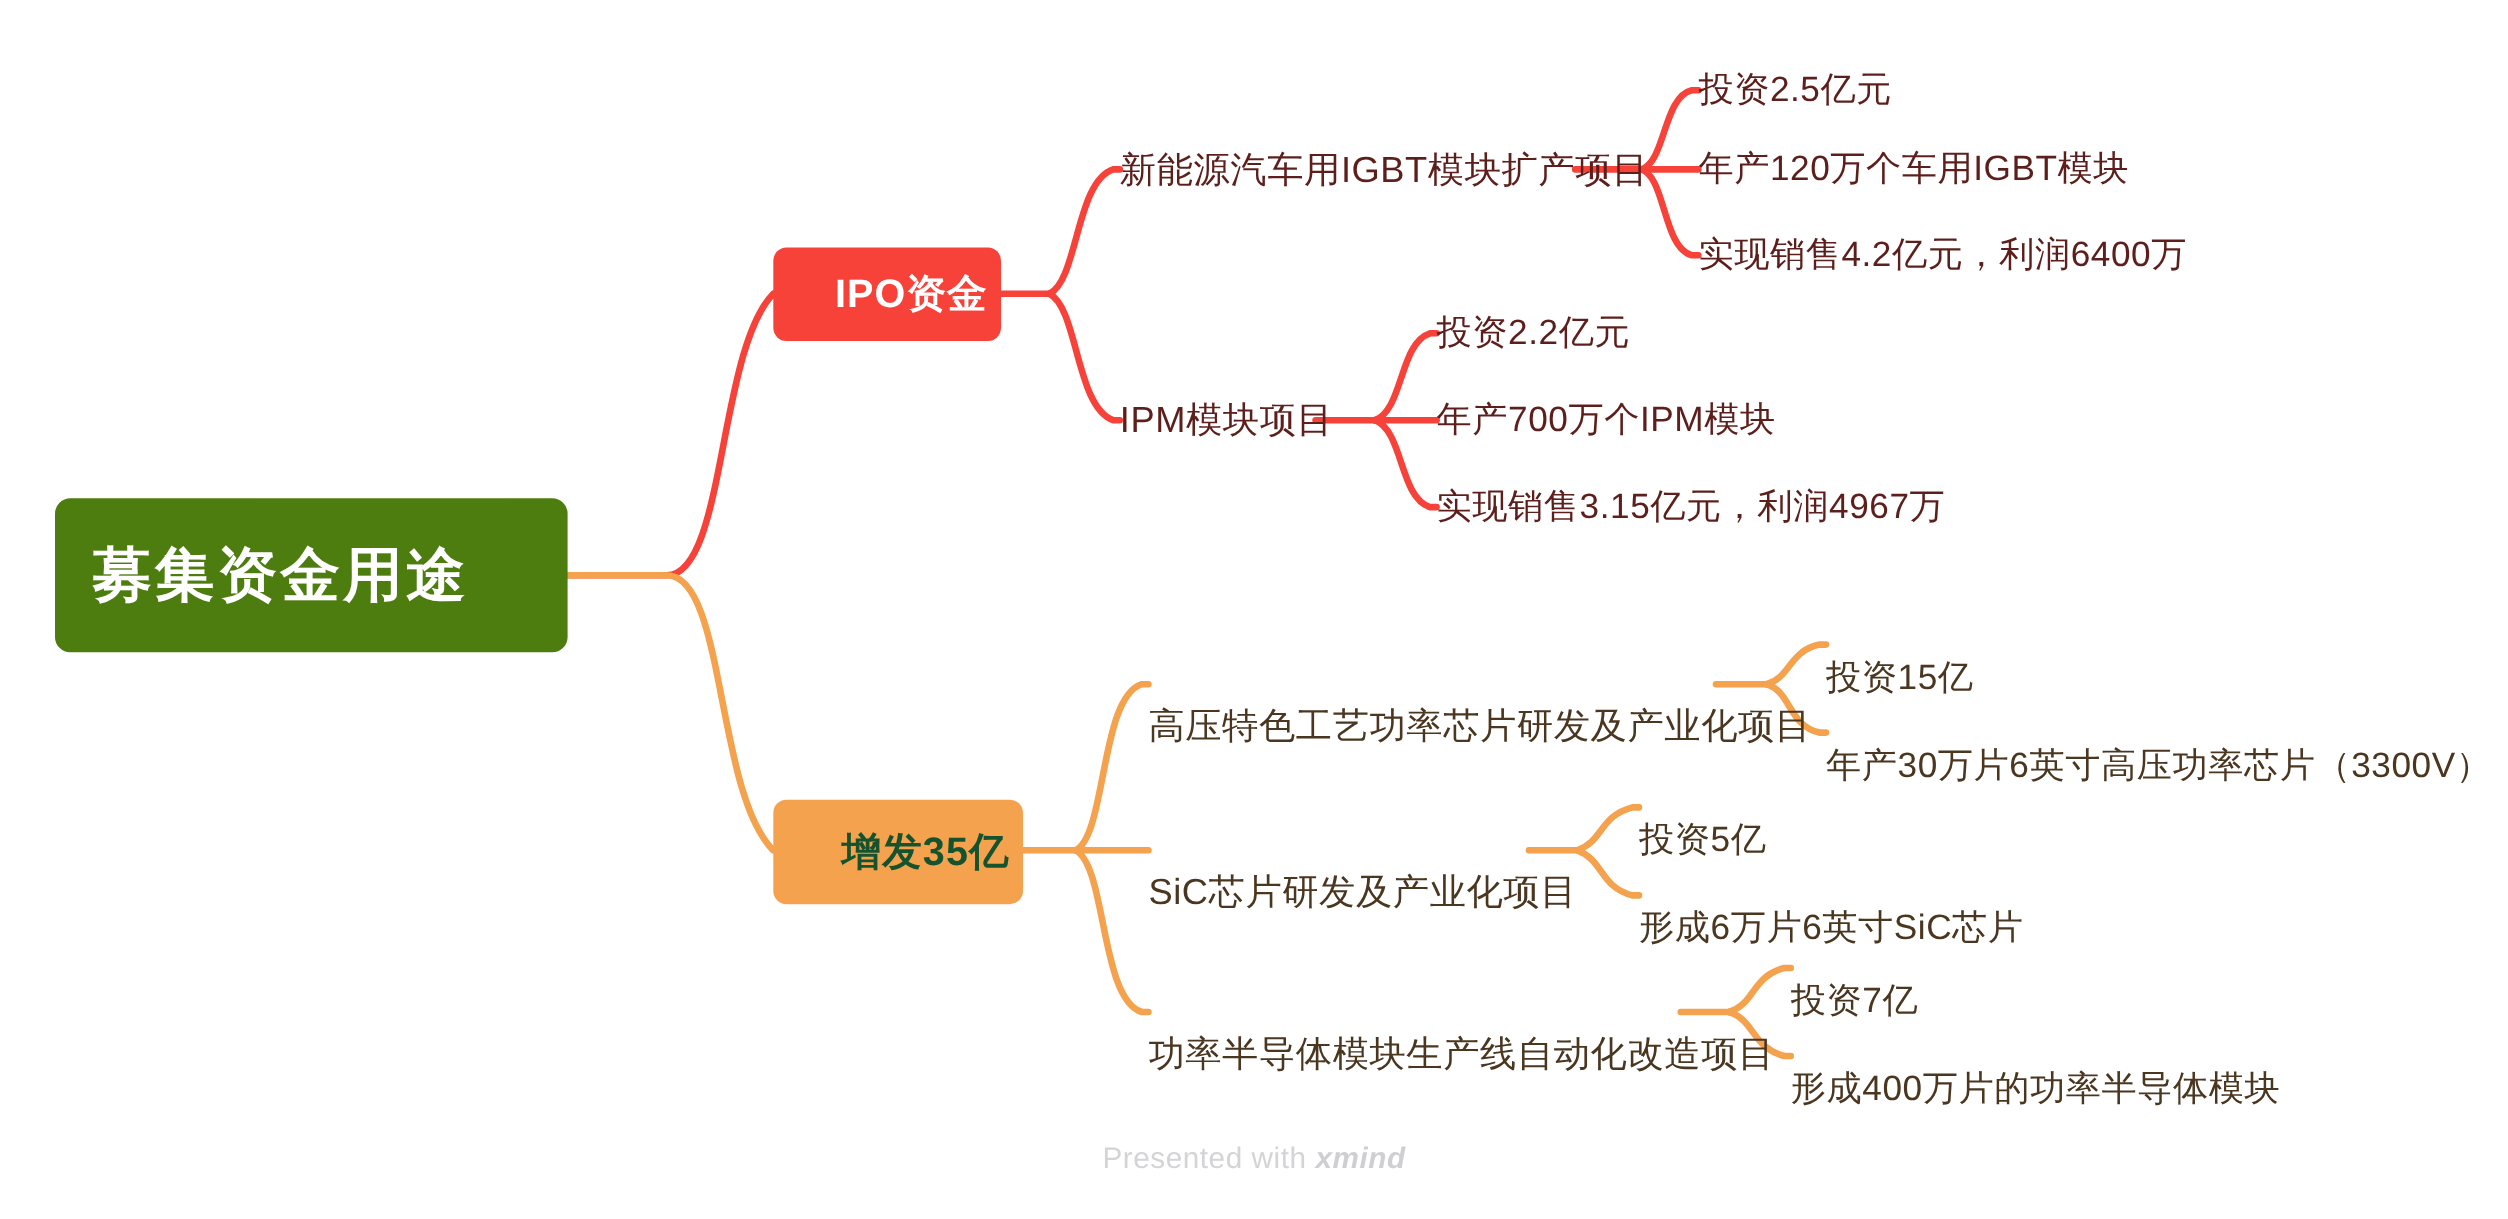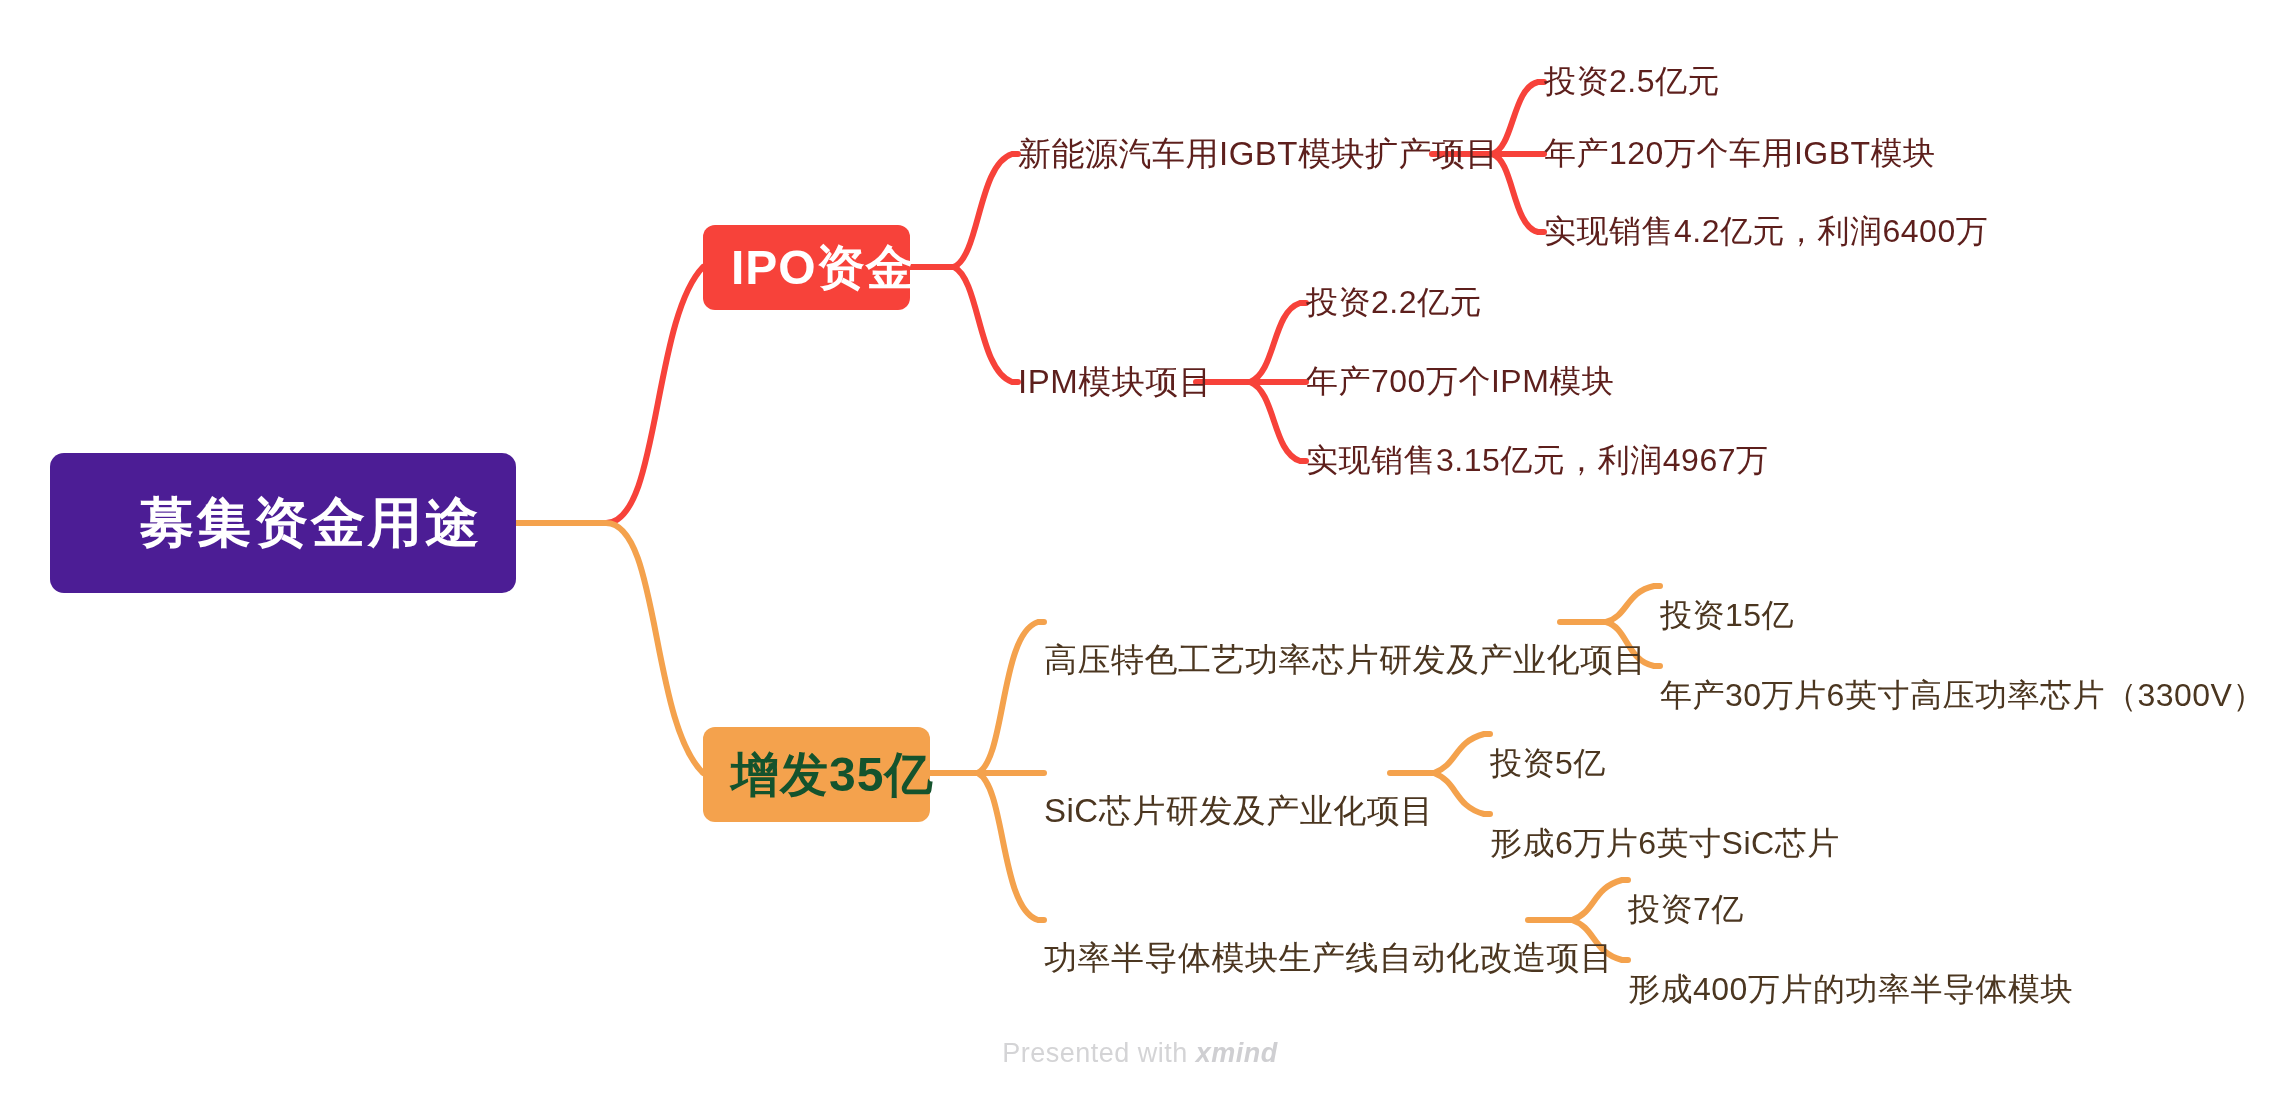--- a/index.html
+++ b/index.html
@@ -33,37 +33,37 @@
   .node {
     position: absolute;
     box-sizing: border-box;
     display: flex;
     align-items: center;
     white-space: nowrap;
   }
 
   
   .root-node {
-    background: #4c1d95;
+    background: #4d7c0f;
     border-radius: 14px;
     color: #ffffff;
     font-size: 54px;
     font-weight: bold;
     letter-spacing: 3px;
     padding: 0 34px;
-    justify-content: flex-end;
+    justify-content: flex-start;
   }
 
   
   .pill {
     border-radius: 12px;
-    font-size: 48px;
+    font-size: 36px;
     font-weight: bold;
-    justify-content: flex-start;
-    padding: 0 28px;
+    justify-content: flex-end;
+    padding: 0 12px;
   }
   .pill-red {
     background: #f7423a;
     color: #ffffff;
     letter-spacing: 1px;
   }
   .pill-orange {
     background: #f4a24d;
     color: #14532d;
     letter-spacing: 1px;

